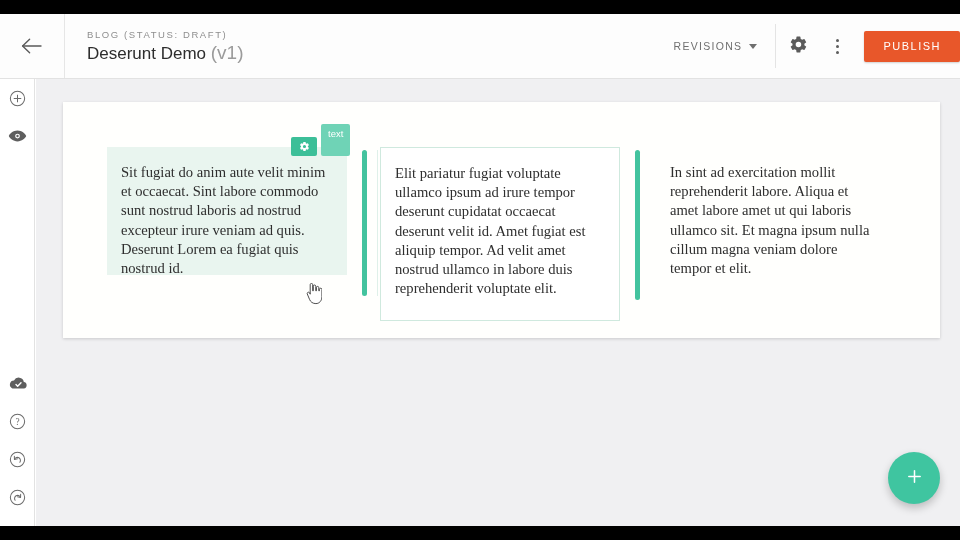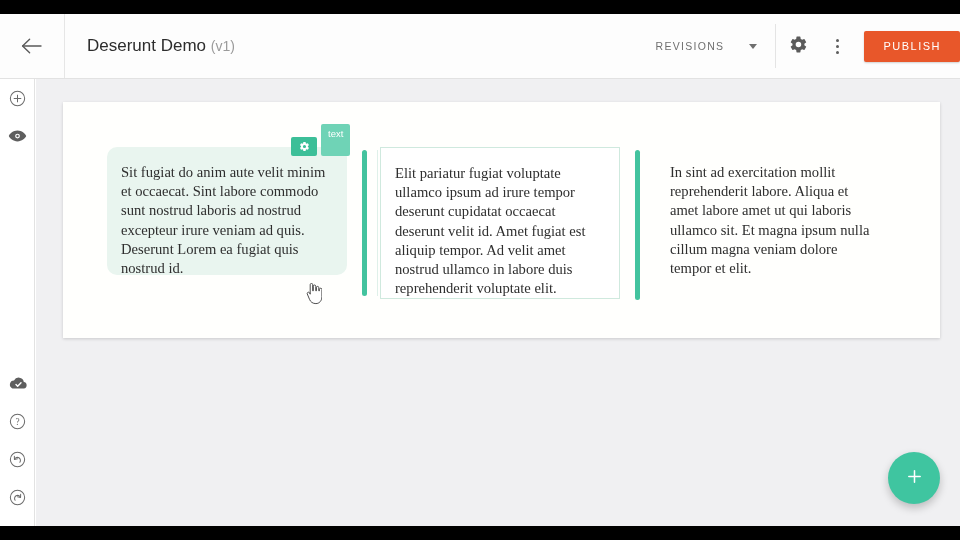--- a/index.html
+++ b/index.html
@@ -67,41 +67,41 @@
     margin-bottom: 2px;
   }
   .doc-title {
     font-size: 17px;
     color: #2d2d2d;
     line-height: 20px;
     white-space: nowrap;
   }
   .doc-title .ver {
     color: #9b9b9b;
-    font-size: 14px;
+    font-size: 19px;
   }
 
   .topbar-right {
     display: flex;
     align-items: center;
     height: 64px;
     flex: 0 0 auto;
     padding-right: 0;
   }
   .revisions {
     font-size: 10.5px;
     letter-spacing: 1.3px;
     color: #6f6f6f;
     text-transform: uppercase;
     padding: 0 18px;
     cursor: pointer;
     white-space: nowrap;
     display: flex;
     align-items: center;
-    gap: 25px;
+    gap: 7px;
   }
   .caret {
     width: 0; height: 0;
     border-left: 4px solid transparent;
     border-right: 4px solid transparent;
     border-top: 5px solid #6f6f6f;
   }
   .tb-sep {
     width: 1px;
     height: 44px;
@@ -203,27 +203,26 @@
     color: #2e2e2e;
   }
   .block-1 {
     left: 44px;
     top: 45px;
     width: 240px;
     height: 128px;
     background: #e9f5ef;
     padding: 16px 20px 14px 14px;
     cursor: pointer;
-    border-radius: 10px;
   }
   .block-2 {
     left: 317px;
     top: 45px;
     width: 240px;
-    height: 152px;
+    height: 174px;
     background: #ffffff;
     border: 1px solid #cfe9de;
     padding: 16px 18px 14px 14px;
   }
   .block-3 {
     left: 603px;
     top: 45px;
     width: 220px;
     height: 110px;
     background: transparent;
@@ -314,20 +313,21 @@
     <div class="back-btn">
       <span>
         <svg width="22" height="16" viewBox="0 0 22 16">
           <path d="M8.6 1.2 L1.6 8 L8.6 14.8" fill="none" stroke="#5a5a5a" stroke-width="1.4" stroke-linecap="round" stroke-linejoin="round"></path>
           <line x1="1.8" y1="8" x2="20" y2="8" stroke="#5a5a5a" stroke-width="1.4" stroke-linecap="round"></line>
         </svg>
       </span>
     </div>
 
     <div class="title-wrap">
+      <div class="eyebrow">BLOG (STATUS: DRAFT)</div>
       <div class="doc-title">
         <span>Deserunt Demo</span>
         <span class="ver">(v1)</span>
       </div>
     </div>
 
     <div class="topbar-right">
 
       <div class="revisions">
         <span>REVISIONS</span>

